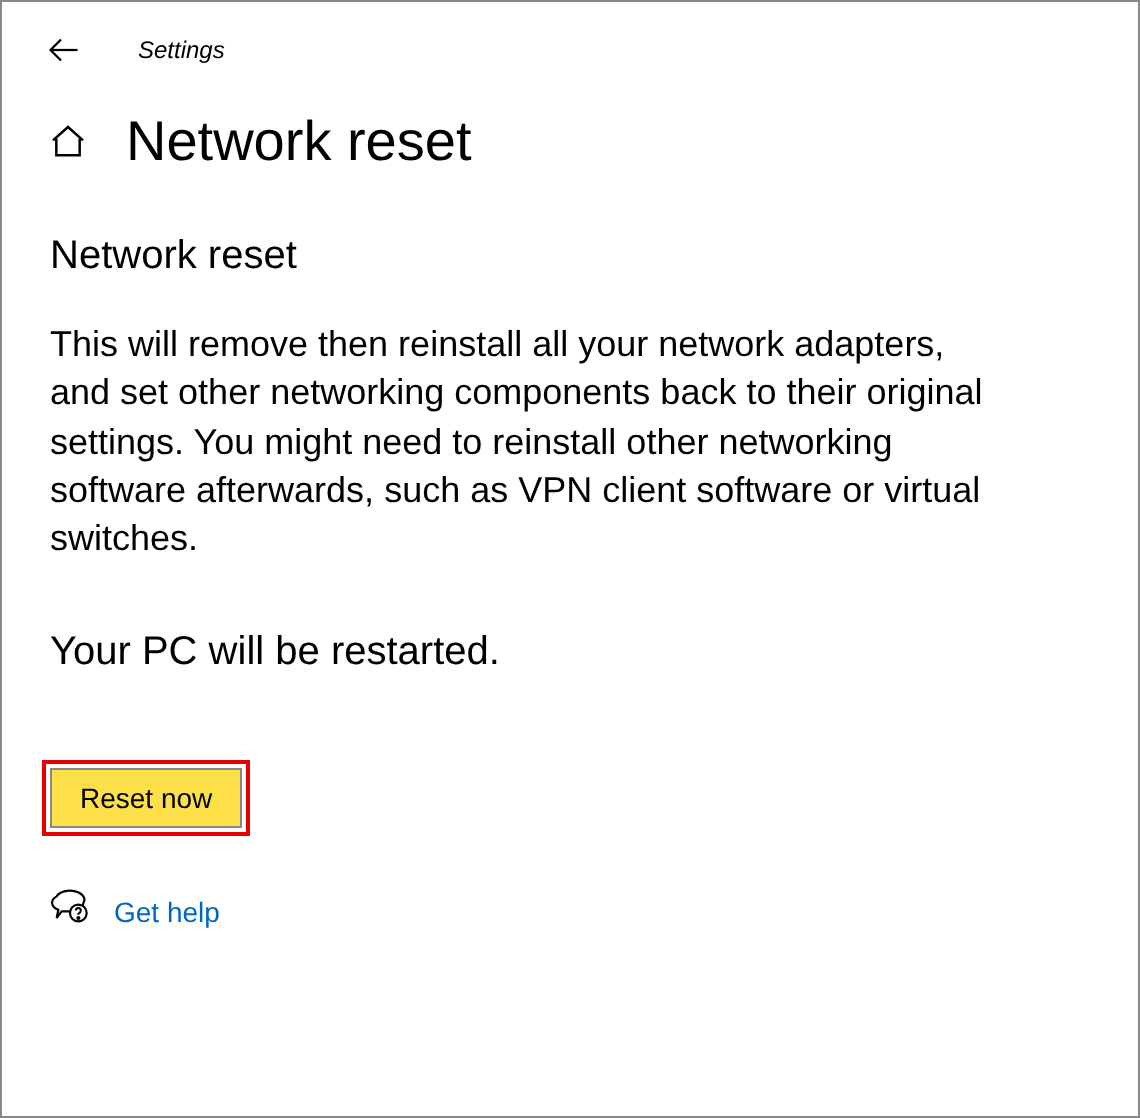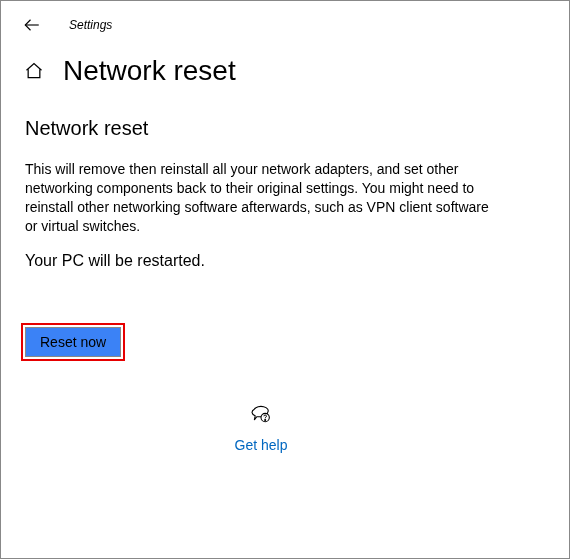--- a/index.html
+++ b/index.html
@@ -57,51 +57,50 @@
       padding: 0 24px;
       max-width: 520px;
     }
     .section-heading {
       font-size: 20px;
       font-weight: 400;
       margin-bottom: 20px;
       color: #000;
     }
     .body-text {
-      font-size: 14px;
+      font-size: 18px;
       line-height: 1.35;
       color: #000;
-      margin-bottom: 16px;
+      margin-bottom: 34px;
     }
     .restart-note {
-      font-size: 16px;
+      font-size: 20px;
       color: #000;
-      margin-bottom: 53px;
+      margin-bottom: 42px;
     }
     .reset-button-wrap {
       display: inline-block;
       border: 2px solid #e60000;
       padding: 2px;
       margin-left: -4px;
       margin-bottom: 20px;
     }
     .reset-button {
-      background: #3b82f6;
+      background: #fde047;
       border: 1px solid #888;
       font-family: inherit;
       font-size: 14px;
       padding: 6px 14px;
       cursor: pointer;
     }
     .help-row {
       display: flex;
-      align-items: center;
+      align-items: flex-end;
       gap: 12px;
-      margin-top: 24px;
-      flex-direction: column;
+      margin-top: 6px;
     }
     .help-icon {
       width: 20px;
       height: 20px;
       display: flex;
       align-items: center;
       justify-content: center;
     }
     .help-link {
       color: #0067c0;

